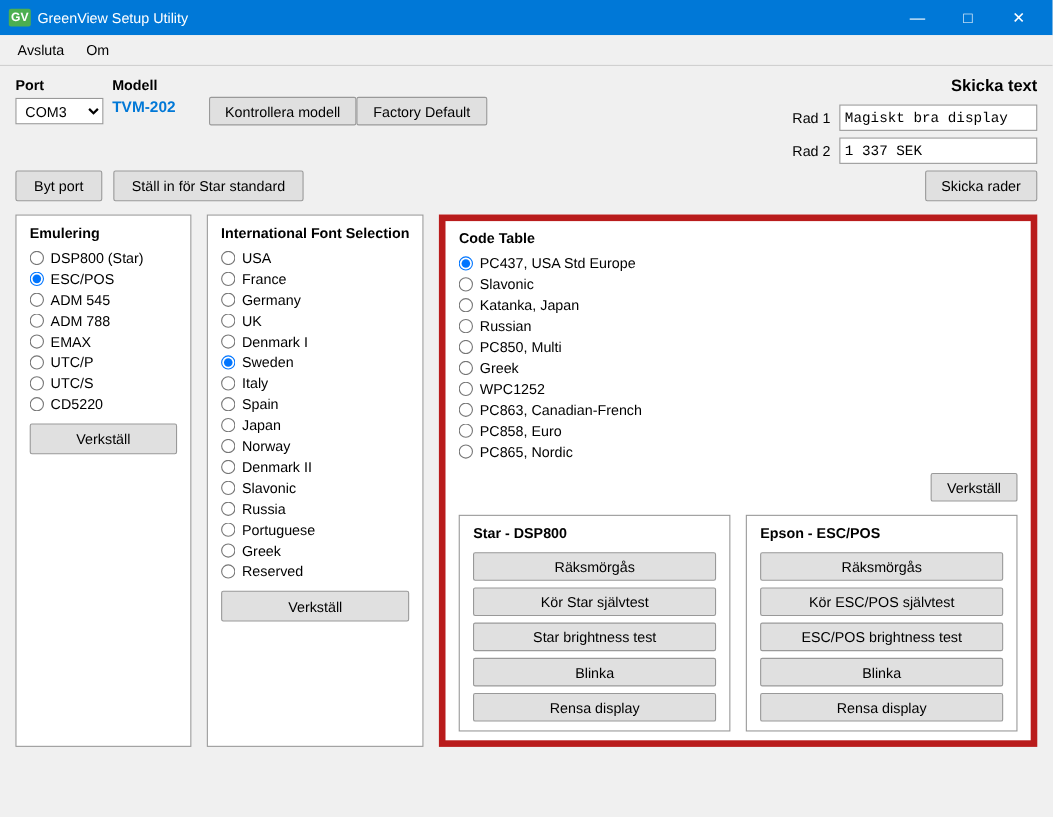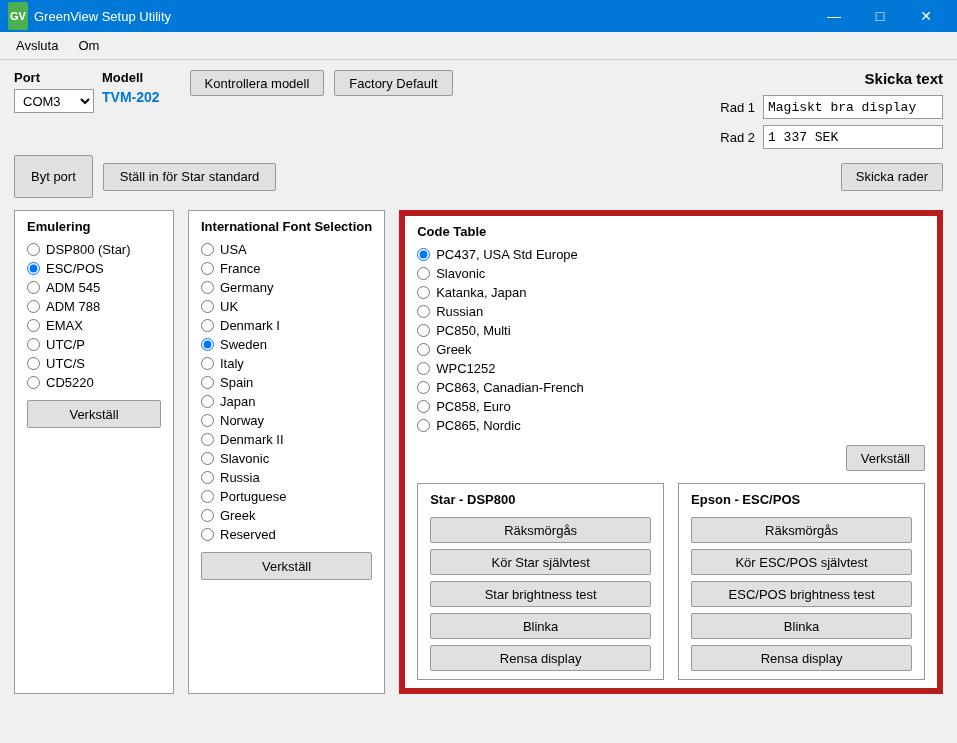--- a/index.html
+++ b/index.html
@@ -17,21 +17,21 @@
       background: #0078d7;
       color: white;
       display: flex;
       align-items: center;
       height: 32px;
       padding: 0 8px;
       user-select: none;
     }
     .title-bar-icon {
       width: 20px;
-      height: 28px;
+      height: 16px;
       margin-right: 6px;
       background: #4caf50;
       border-radius: 2px;
       display: flex;
       align-items: center;
       justify-content: center;
       font-size: 11px;
       color: white;
       font-weight: bold;
     }
@@ -111,23 +111,23 @@
       padding: 0 14px;
       background: #e0e0e0;
       border: 1px solid #999;
       cursor: pointer;
       font-size: 13px;
       border-radius: 2px;
     }
 
     .top-buttons {
       display: flex;
-      gap: 10px;
       align-items: center;
       margin-left: 30px;
+      margin-top: 18px;
     }
 
     .skicka-text-group {
       margin-left: auto;
       display: flex;
       flex-direction: column;
       gap: 6px;
     }
     .skicka-title {
       font-weight: bold;
@@ -146,21 +146,21 @@
     }
     .text-input {
       width: 180px;
       height: 24px;
       border: 1px solid #999;
       padding: 0 4px;
       font-size: 13px;
       font-family: Liberation Mono, monospace;
     }
     .byt-port-btn {
-      height: 43px;
+      height: 28px;
       padding: 0 16px;
     }
     .stall-in-btn {
       height: 28px;
       padding: 0 16px;
       margin-left: 10px;
     }
     .skicka-rader-btn {
       margin-left: auto;
       height: 28px;

